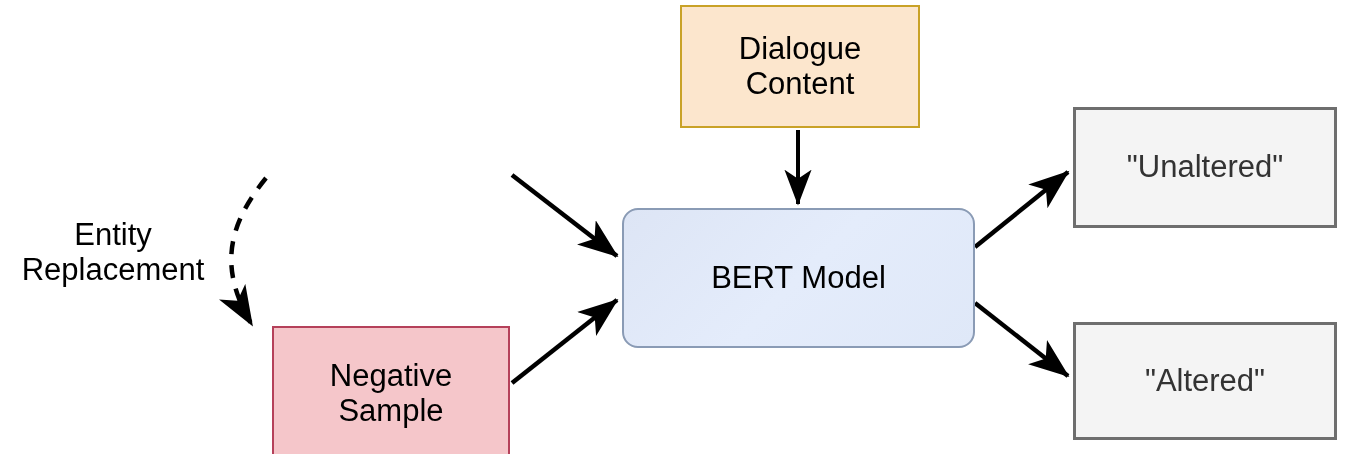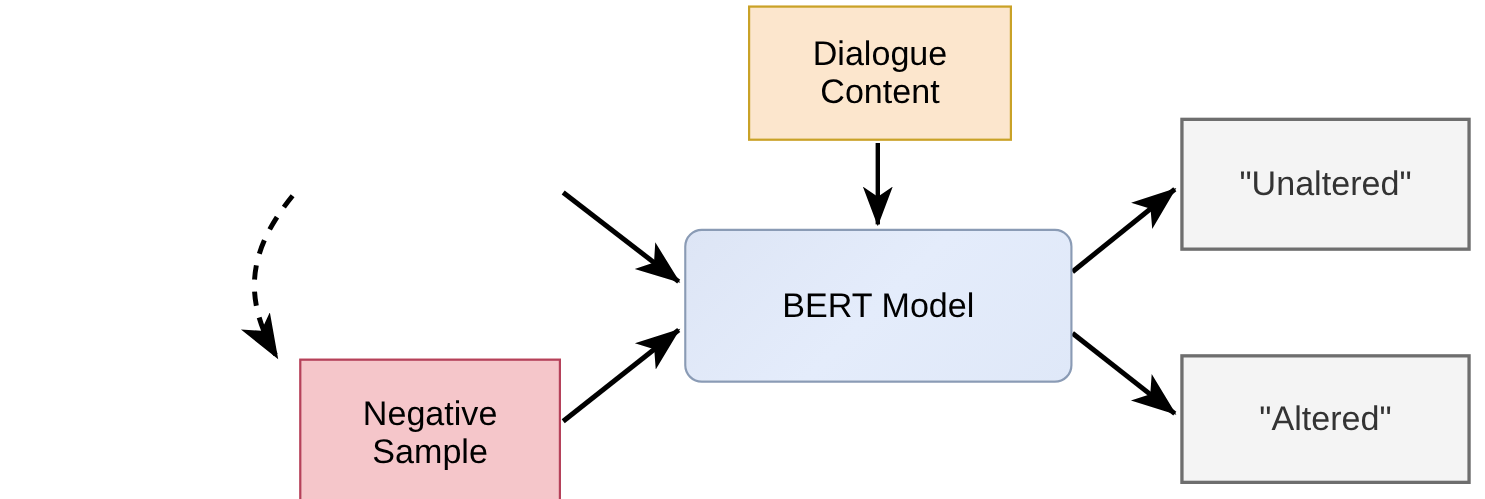--- a/index.html
+++ b/index.html
@@ -133,14 +133,16 @@
 
   <div class="node" id="node-negative">Negative
 Sample</div>
 
   <div class="node" id="node-bert">BERT Model</div>
 
   <div class="node" id="node-unaltered">"Unaltered"</div>
 
   <div class="node" id="node-altered">"Altered"</div>
 
+  <div class="node" id="label-entity">Entity
+Replacement</div>
 
 </div>
 
 </body></html>

